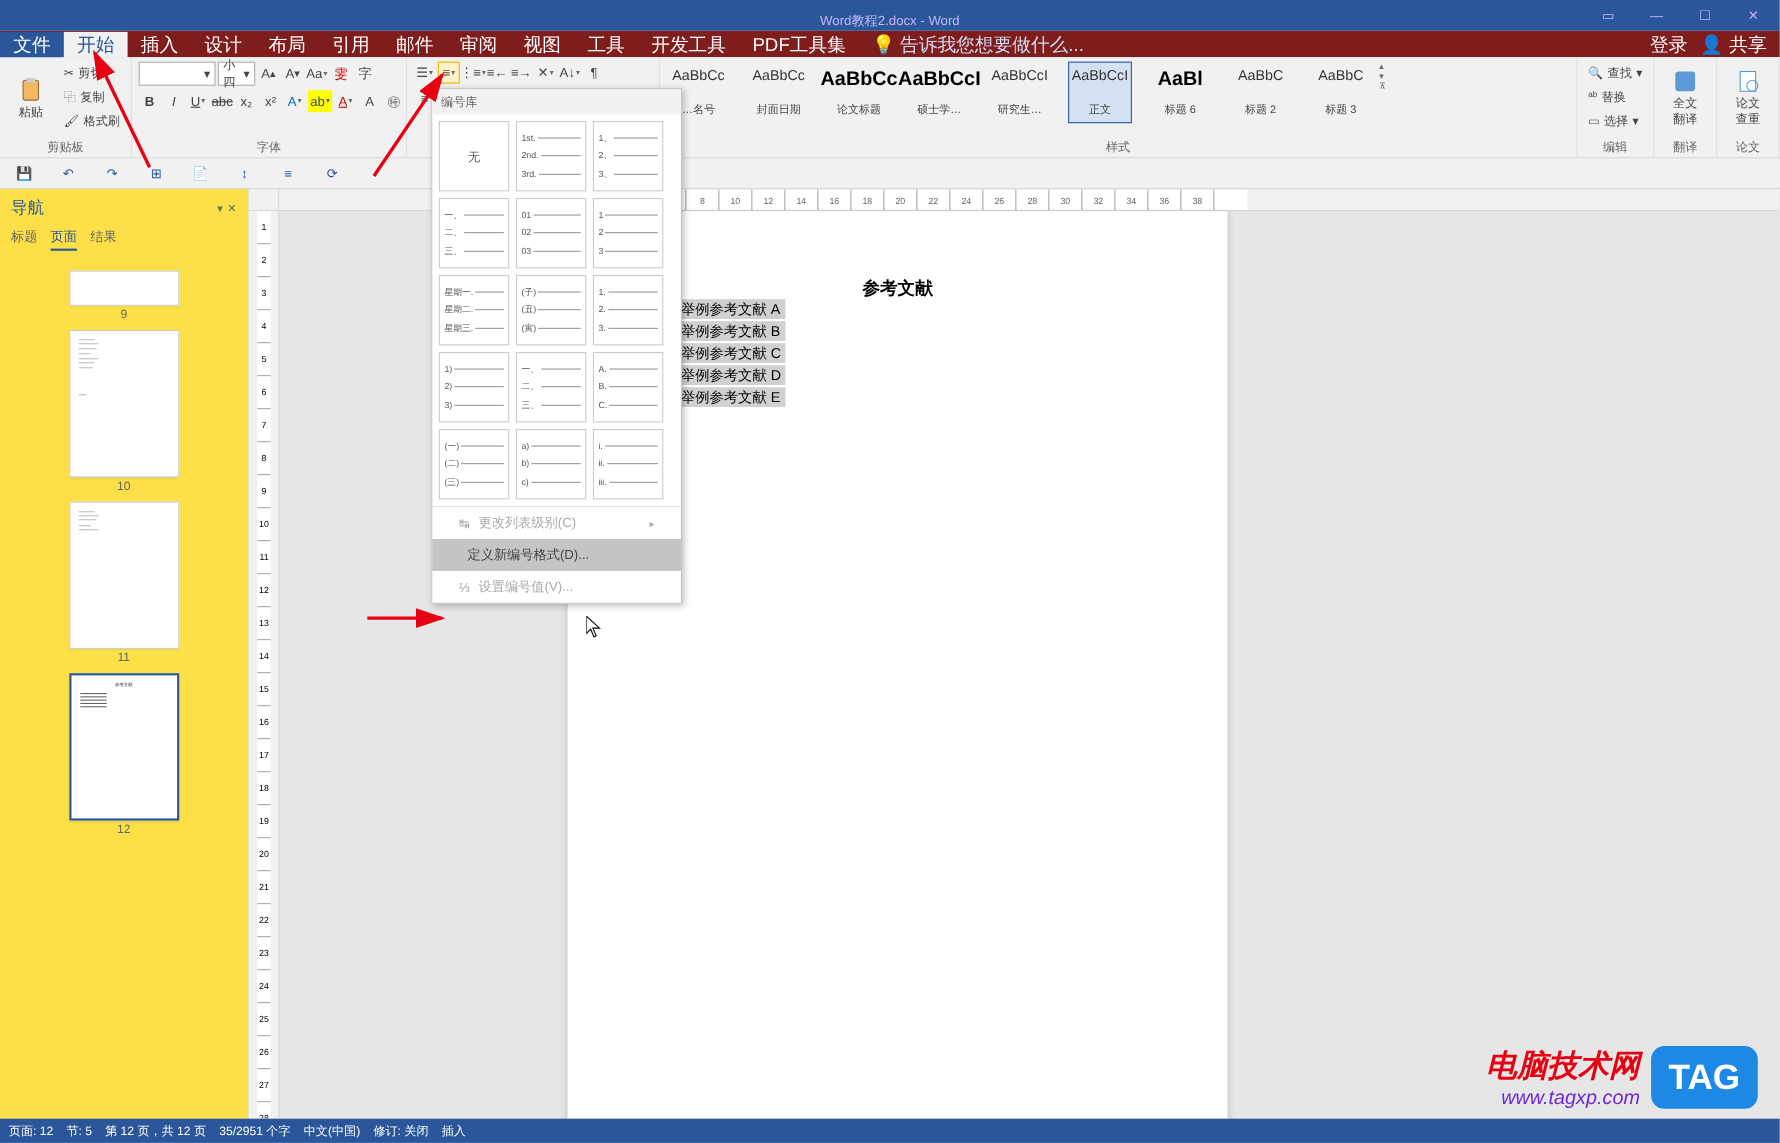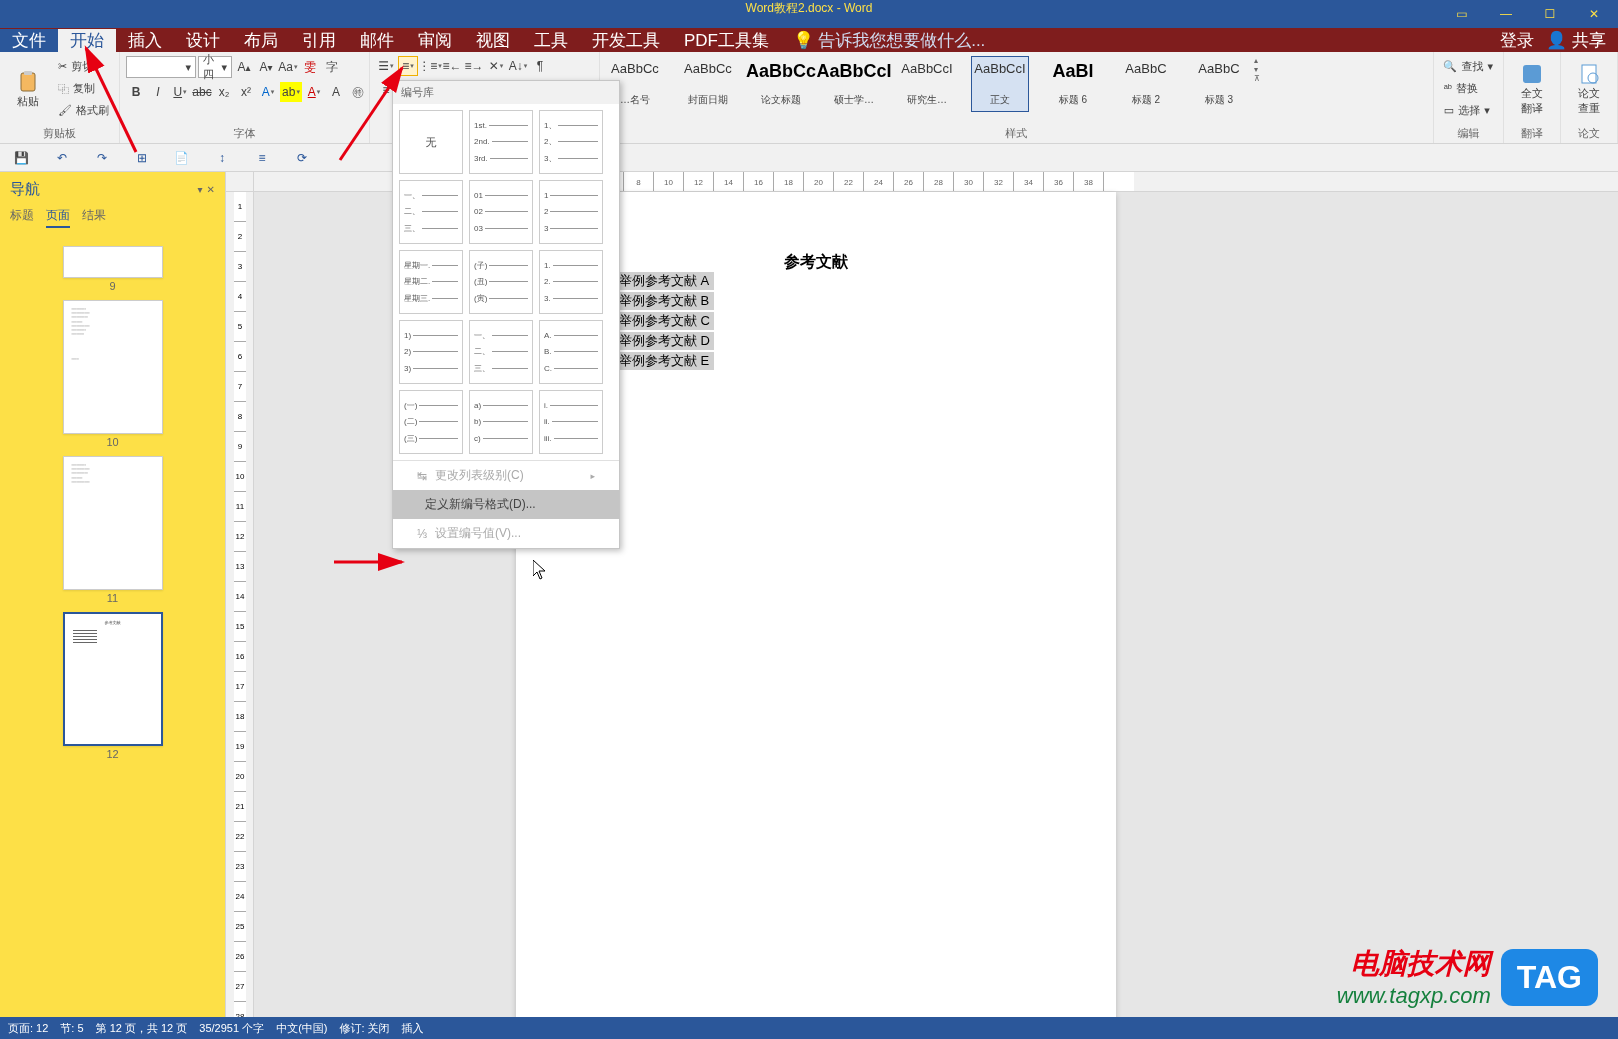--- a/index.html
+++ b/index.html
@@ -1,19 +1,19 @@
 <!DOCTYPE html>
 <html><head>
 <meta charset="utf-8">
 <style>
 * { margin: 0; padding: 0; box-sizing: border-box; font-family: "Microsoft YaHei", "Segoe UI", sans-serif; }
 body { background: #e6e6e6; width: 1618px; height: 1039px; overflow: hidden; position: relative; }
 
 
-.titlebar { height: 28px; background: #2b579a; display: flex; align-items: flex-start; color: #fde047; font-size: 12px; position: relative; padding-left: 18px; }
+.titlebar { height: 28px; background: #2b579a; display: flex; align-items: flex-end; color: #c4b5fd; font-size: 12px; position: relative; padding-left: 18px; }
 .titlebar-title { position: absolute; left: 50%; transform: translateX(-50%); }
 .titlebar-right { margin-left: auto; display: flex; align-items: center; gap: 4px; padding-right: 4px; }
 .win-btn { width: 40px; height: 28px; display: flex; align-items: center; justify-content: center; font-size: 12px; }
 
 
 .ribbon-tabs { height: 24px; background: #7f1d1d; display: flex; align-items: flex-end; color: #fff; font-size: 17px; }
 .ribbon-tab { padding: 0 12px; display: flex; align-items: center; cursor: pointer; }
 .ribbon-tab.active { background: #f1f1f1; color: #2b579a; }
 .ribbon-tab.file { background: #2b579a; }
 .tell-me { padding: 0 12px; color: #d0dcf0; display: flex; align-items: center; gap: 4px; }
@@ -104,21 +104,21 @@
 
 .statusbar { height: 22px; background: #2b579a; color: #fff; font-size: 11px; display: flex; align-items: center; padding: 0 8px; gap: 12px; position: absolute; bottom: 0; left: 0; right: 0; }
 
 
 .arrow { position: absolute; z-index: 200; pointer-events: none; }
 
 
 .watermark { position: absolute; right: 20px; bottom: 30px; z-index: 300; display: flex; gap: 10px; align-items: center; }
 .wm-text { text-align: right; }
 .wm-text .cn { font-size: 28px; font-weight: bold; color: #e60012; font-style: italic; }
-.wm-text .url { font-size: 22px; color: #15803d; font-style: italic; }
+.wm-text .url { font-size: 18px; color: #6d28d9; font-style: italic; }
 .wm-tag { background: #1e88e5; color: #fff; font-size: 32px; font-weight: bold; padding: 10px 16px; border-radius: 12px; }
 
 
 .cursor { position: absolute; left: 533px; top: 560px; z-index: 150; font-size: 14px; }
 </style>
 </head>
 <body>
 
 <div class="titlebar">
   <div class="titlebar-title">Word教程2.docx - Word</div>

